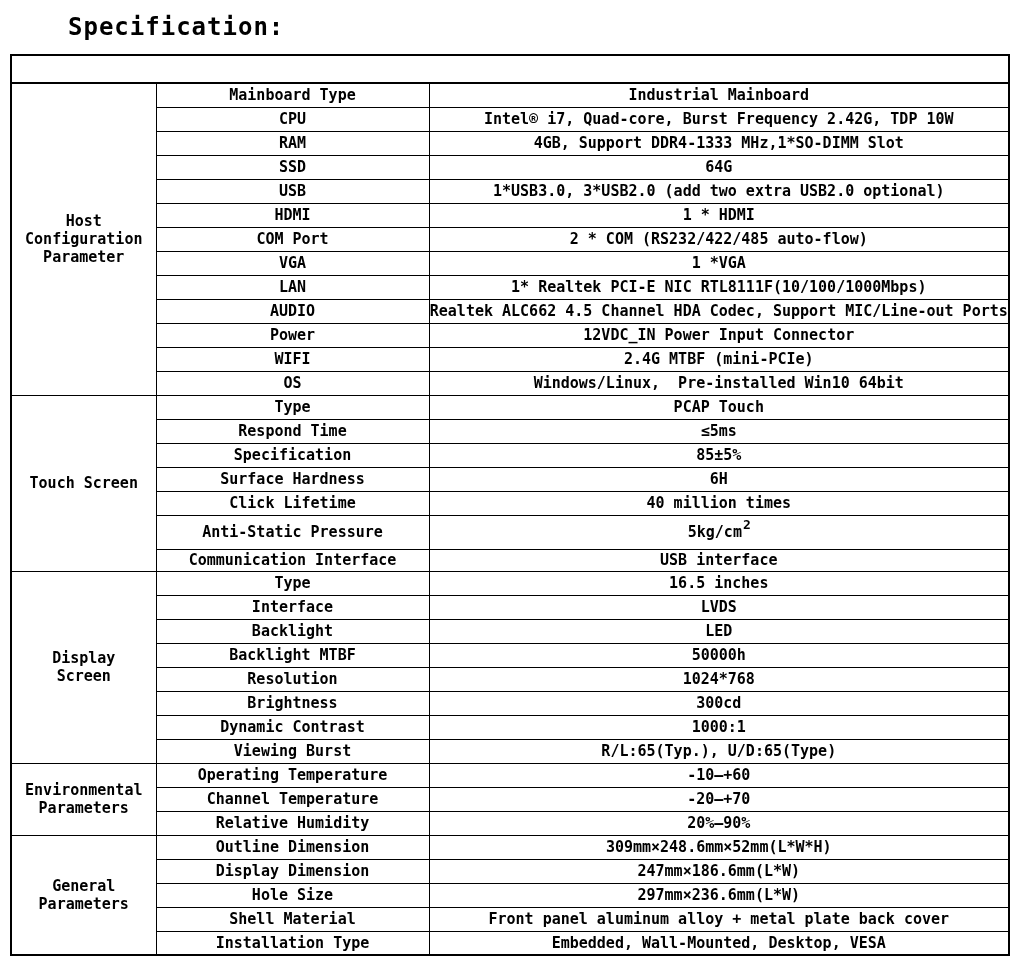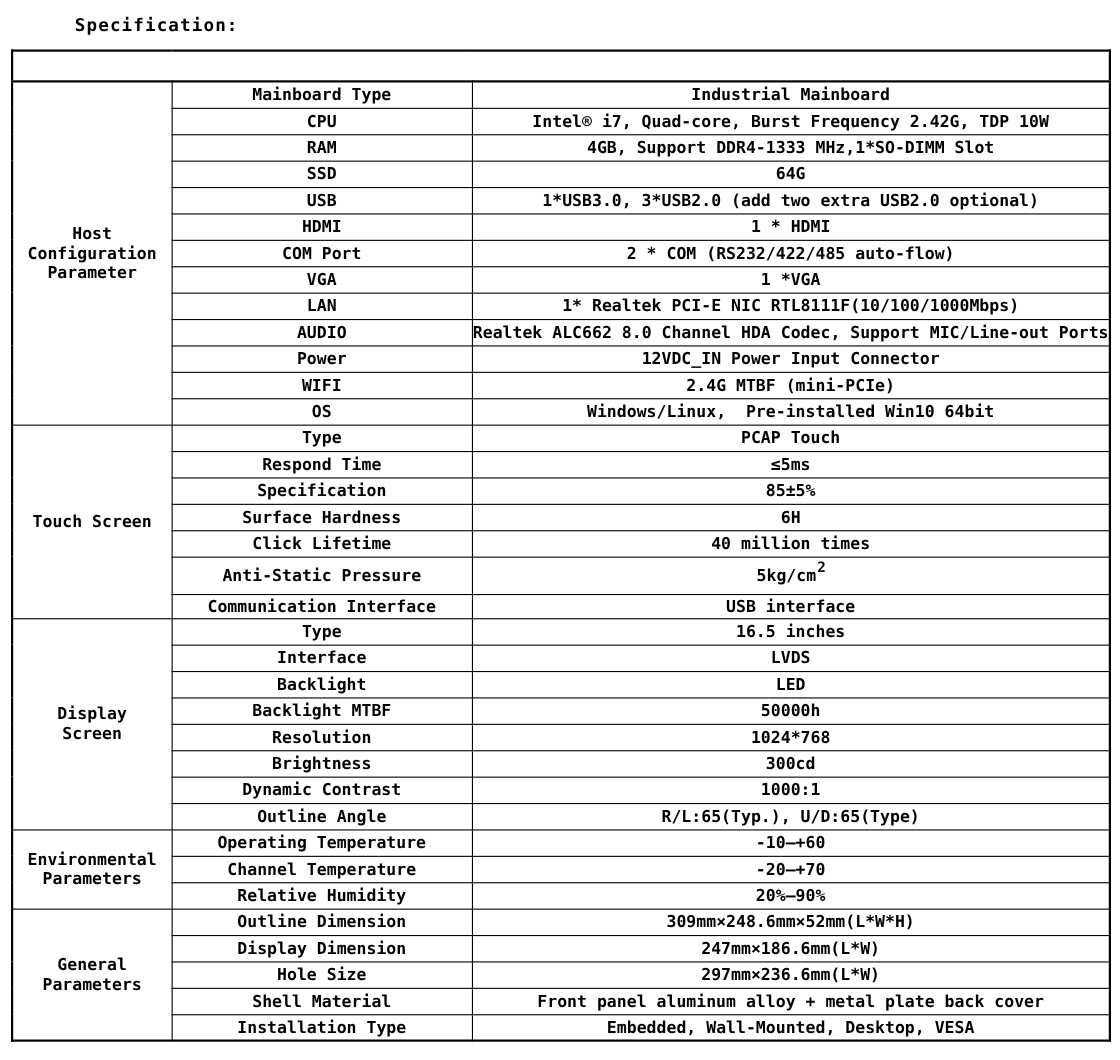--- a/index.html
+++ b/index.html
@@ -7,21 +7,21 @@
     padding: 0;
     background: #ffffff;
     width: 1018px;
     height: 964px;
     font-family: "DejaVu Sans Mono", monospace;
     color: #000000;
     overflow: hidden;
   }
   .page-title {
     margin: 13px 0 0 68px;
-    font-size: 16px;
+    font-size: 24px;
     font-weight: bold;
     letter-spacing: 1px;
     white-space: pre;
   }
   table.spec {
     border-collapse: collapse;
     table-layout: fixed;
     width: 998px;
     margin: 13px 10px 0 10px;
     border: 2px solid #000000;
@@ -118,21 +118,21 @@
     <tr class="spec-row">
       <td class="lbl">VGA</td>
       <td class="val">1 *VGA</td>
     </tr>
     <tr class="spec-row">
       <td class="lbl">LAN</td>
       <td class="val">1* Realtek PCI-E NIC RTL8111F(10/100/1000Mbps)</td>
     </tr>
     <tr class="spec-row">
       <td class="lbl">AUDIO</td>
-      <td class="val">Realtek ALC662 8.0 Channel HDA Codec, Support MIC/Line-out Ports</td>
+      <td class="val">Realtek ALC662 4.5 Channel HDA Codec, Support MIC/Line-out Ports</td>
     </tr>
     <tr class="spec-row">
       <td class="lbl">Power</td>
       <td class="val">12VDC_IN Power Input Connector</td>
     </tr>
     <tr class="spec-row">
       <td class="lbl">WIFI</td>
       <td class="val">2.4G MTBF (mini-PCIe)</td>
     </tr>
     <tr class="spec-row">
@@ -194,21 +194,21 @@
     </tr>
     <tr class="spec-row">
       <td class="lbl">Brightness</td>
       <td class="val">300cd</td>
     </tr>
     <tr class="spec-row">
       <td class="lbl">Dynamic Contrast</td>
       <td class="val">1000:1</td>
     </tr>
     <tr class="spec-row">
-      <td class="lbl">Outline Angle</td>
+      <td class="lbl">Viewing Burst</td>
       <td class="val">R/L:65(Typ.), U/D:65(Type)</td>
     </tr>
 
     <tr class="spec-row section-start">
       <td class="cat" rowspan="3">Environmental
 Parameters</td>
       <td class="lbl">Operating Temperature</td>
       <td class="val">-10—+60</td>
     </tr>
     <tr class="spec-row">

